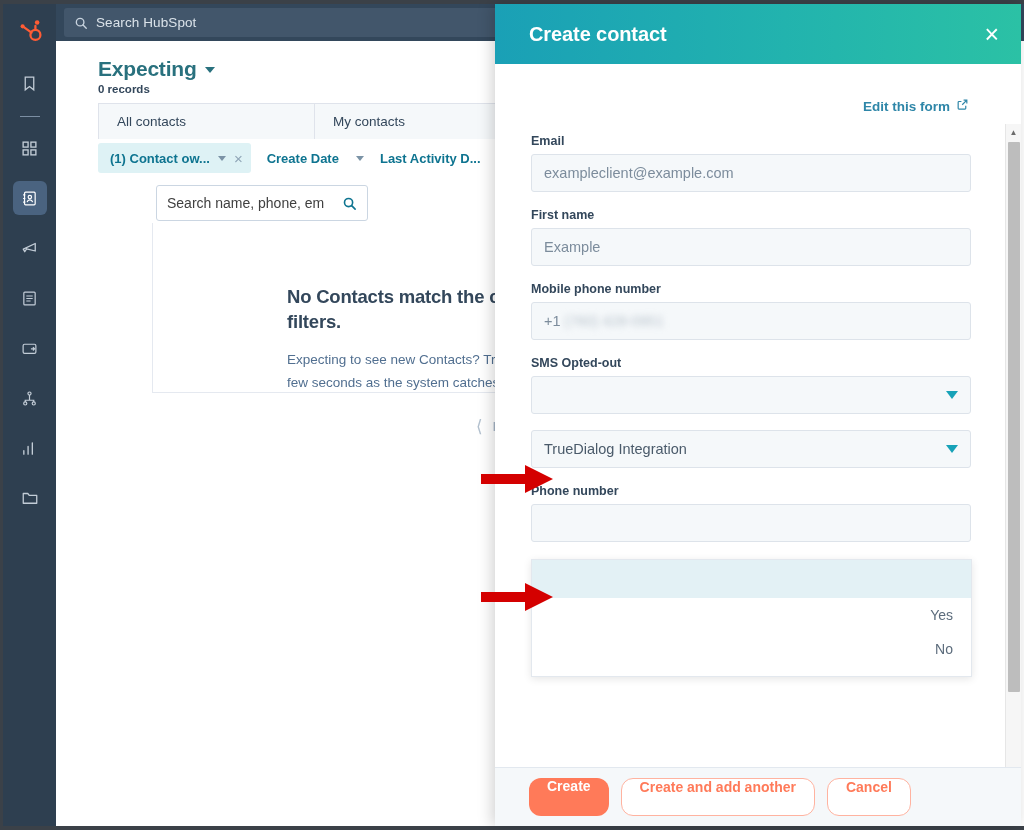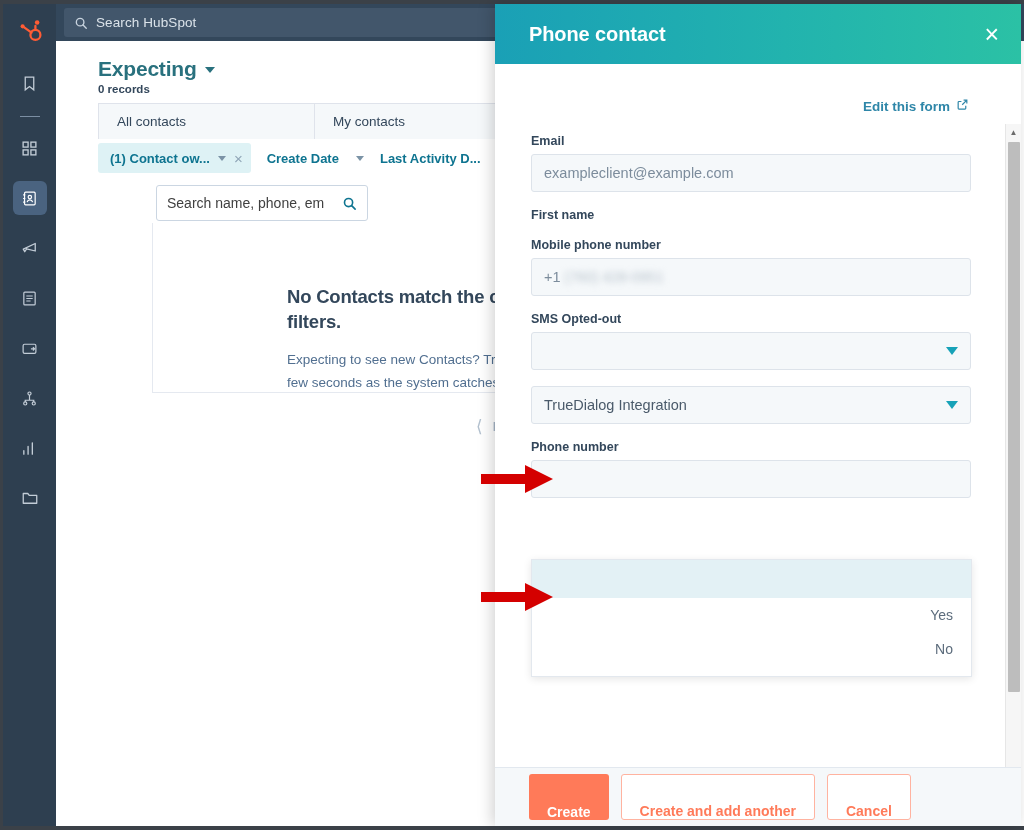--- a/index.html
+++ b/index.html
@@ -288,22 +288,22 @@
 
   .modal-footer {
     position: absolute; left: 0; bottom: 0;
     width: 526px; height: 59px;
     background: #f5f8fa;
     border-top: 1px solid #e2e8ef;
     display: flex; align-items: center; gap: 12px;
     padding-left: 34px;
   }
   .btn {
-    height: 46px; border-radius: 3px; font-size: 14px; font-weight: 700;
-    display: flex; align-items: flex-end; justify-content: center;
+    height: 38px; border-radius: 12px; font-size: 14px; font-weight: 700;
+    display: flex; align-items: flex-start; justify-content: center;
     padding: 0 18px; cursor: pointer;
   }
   .btn-primary { background: #ff7a59; color: #ffffff; }
   .btn-secondary {
     background: #ffffff; color: #ff7a59; border: 1px solid #ffb3a0;
   }
 
   
   .mscroll {
     position: absolute; right: 0; top: 60px;
@@ -497,21 +497,21 @@
     <div class="pager">
       <span class="chev">⟨</span>
       <span>Prev</span>
       <span>N</span>
     </div>
   </div>
 
   <div class="modal">
 
     <div class="modal-header">
-      <span class="modal-title">Phone contact</span>
+      <span class="modal-title">Create contact</span>
       <span class="modal-close">×</span>
     </div>
 
     <div class="modal-body">
       <div class="body-inner">
 
         <div class="edit-form-row">
           <span class="edit-form-link">
             <span>Edit this form</span>
             <span>
@@ -525,20 +525,23 @@
 
         <div class="field">
           <div class="field-label">Email</div>
           <div class="field-input">
             <span>exampleclient@example.com</span>
           </div>
         </div>
 
         <div class="field">
           <div class="field-label">First name</div>
+          <div class="field-input">
+            <span>Example</span>
+          </div>
         </div>
 
 
         <div class="field">
           <div class="field-label">Mobile phone number</div>
           <div class="field-input redacted-row">
             <span>+1</span>
             <span class="redacted">(760) 428-0951</span>
           </div>
         </div>

